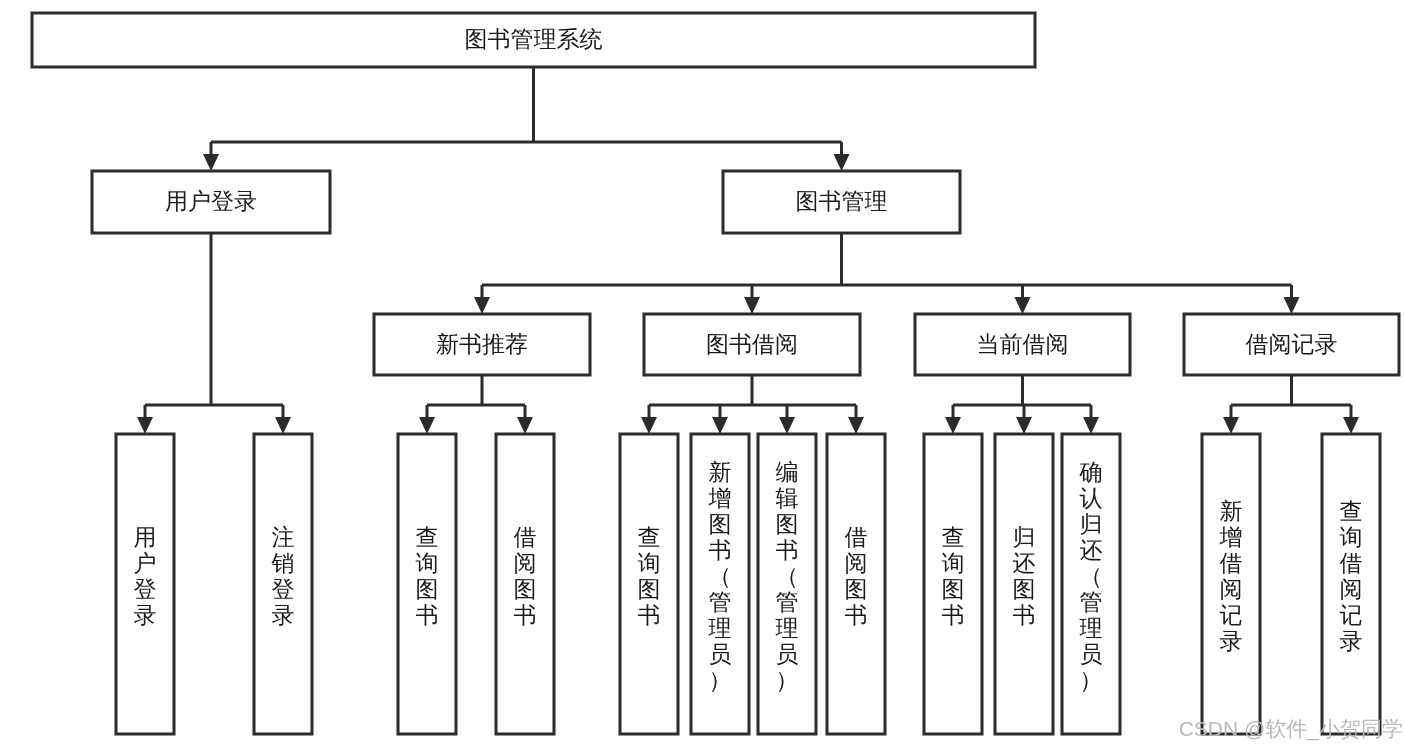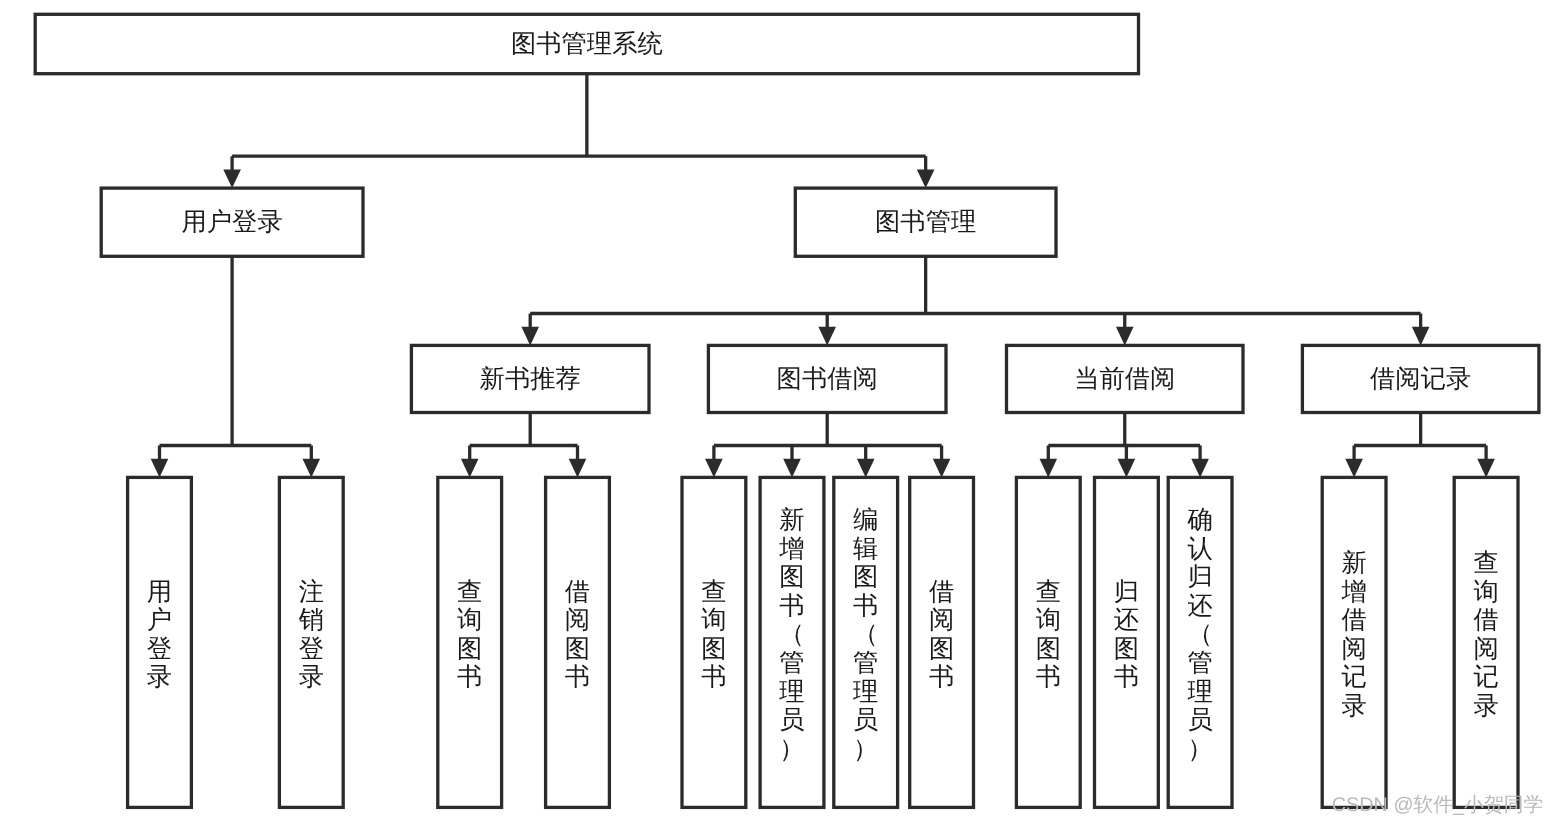--- a/index.html
+++ b/index.html
@@ -54,21 +54,21 @@
     font-family: "Liberation Sans", "DejaVu Sans", sans-serif;
     fill: #1a1a1a;
     font-size: 23px;
     text-anchor: middle;
   }
   .watermark {
     position: absolute;
     right: 14px;
     bottom: 4px;
     font-family: "Liberation Sans", "DejaVu Sans", sans-serif;
-    font-size: 18px;
+    font-size: 21px;
     color: #b9b9b9;
     white-space: nowrap;
     user-select: none;
   }
 </style>
 </head>
 <body>
 
 <div id="diagram-root">
   <svg class="flow" viewBox="0 0 1405 747">

